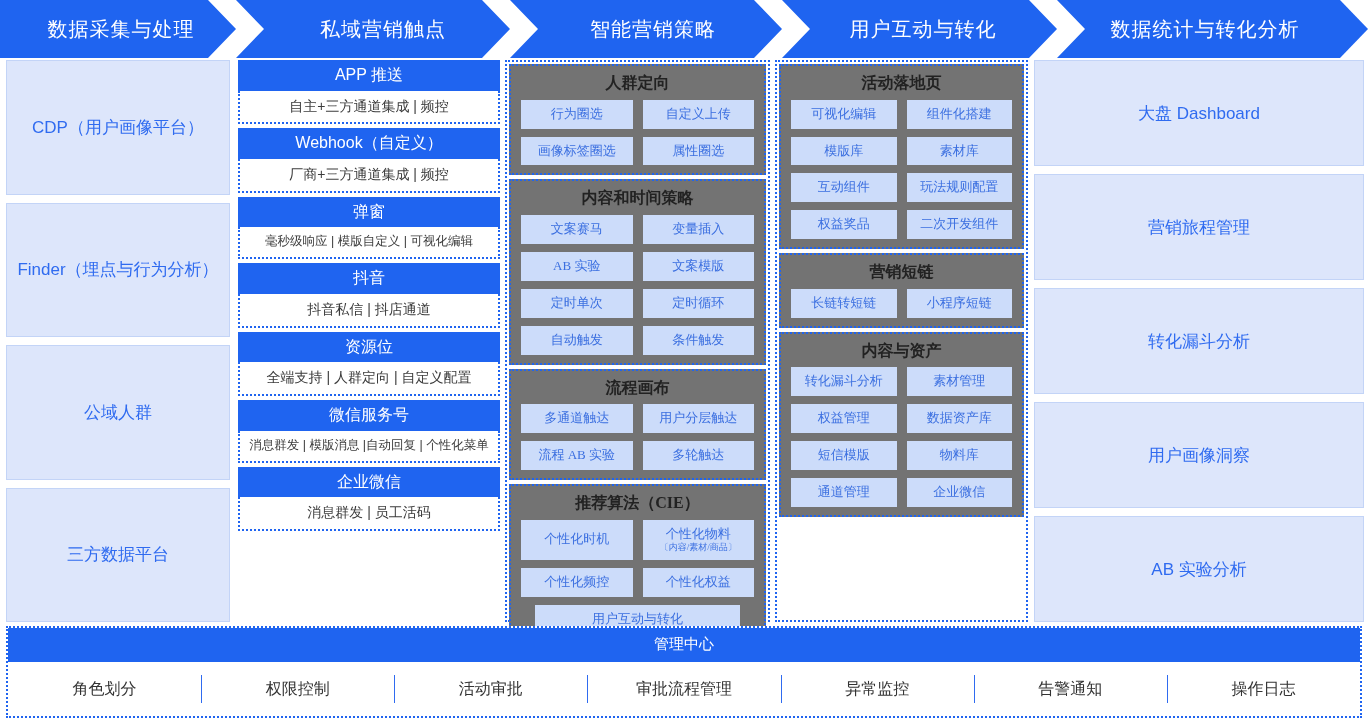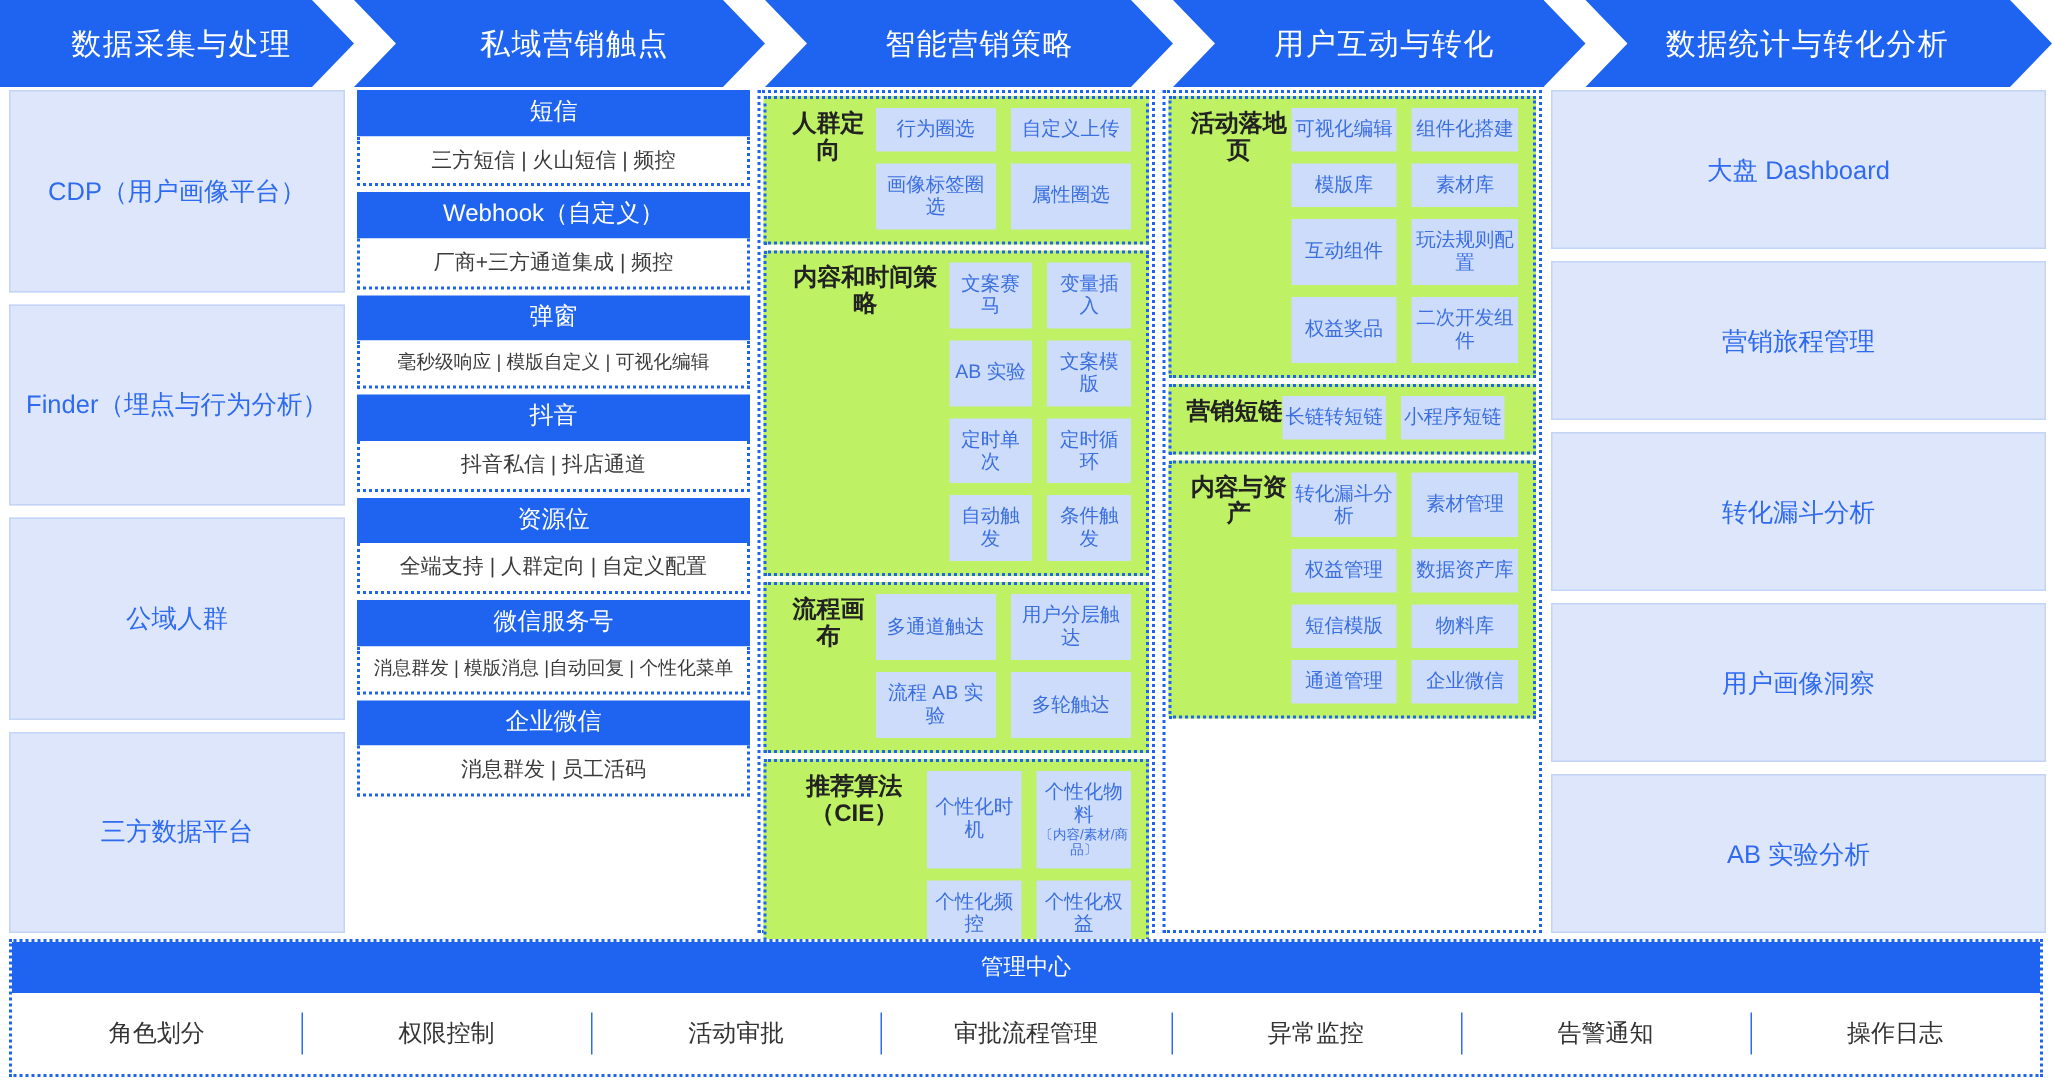--- a/index.html
+++ b/index.html
@@ -81,23 +81,23 @@
 
   
   .dotwrap{
     border:2px dotted #1f64f0;
     height:100%;box-sizing:border-box;
     padding:2px;
     display:flex;flex-direction:column;gap:4px;
   }
   .sect{
     border:2px dotted #1f64f0;
-    background:#bef264;box-sizing:border-box;
+    background:#737373;box-sizing:border-box;
     padding:6px 10px 8px;
-    display:flex;flex-direction:row;
+    display:flex;flex-direction:column;font-family:Liberation Serif, serif;
   }
   .sect-title{
     text-align:center;color:#222;font-size:16px;font-weight:bold;
     margin:2px 0 8px;line-height:1.1;
   }
   .chips{
     display:grid;grid-template-columns:1fr 1fr;gap:8px 10px;
   }
   .chip{
     background:#ccdcfa;
@@ -164,22 +164,22 @@
         <div class="plain-card">CDP（用户画像平台）</div>
         <div class="plain-card">Finder（埋点与行为分析）</div>
         <div class="plain-card">公域人群</div>
         <div class="plain-card">三方数据平台</div>
       </div>
     </div>
 
     <div class="col col-2">
       <div class="chan-stack">
         <div class="chan">
-          <div class="chan-head">短信</div>
-          <div class="chan-body">三方短信 | 火山短信 | 频控</div>
+          <div class="chan-head">APP 推送</div>
+          <div class="chan-body">自主+三方通道集成 | 频控</div>
         </div>
         <div class="chan">
           <div class="chan-head">Webhook（自定义）</div>
           <div class="chan-body">厂商+三方通道集成 | 频控</div>
         </div>
         <div class="chan">
           <div class="chan-head">弹窗</div>
           <div class="chan-body small">毫秒级响应 | 模版自定义 | 可视化编辑</div>
         </div>
         <div class="chan">

